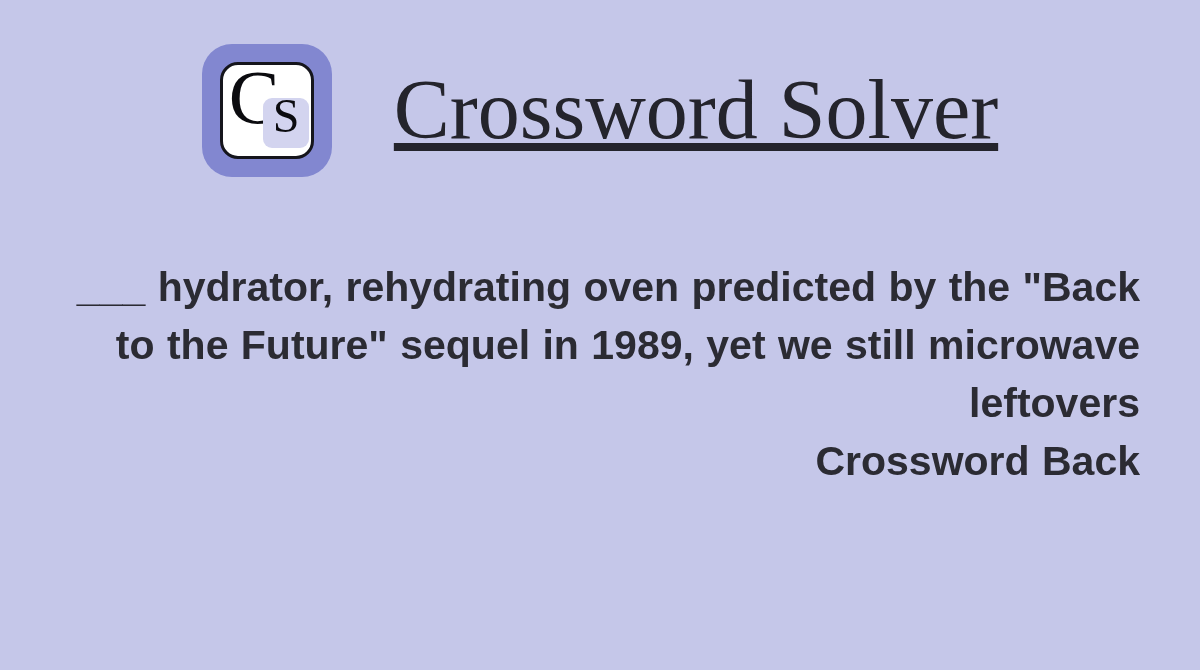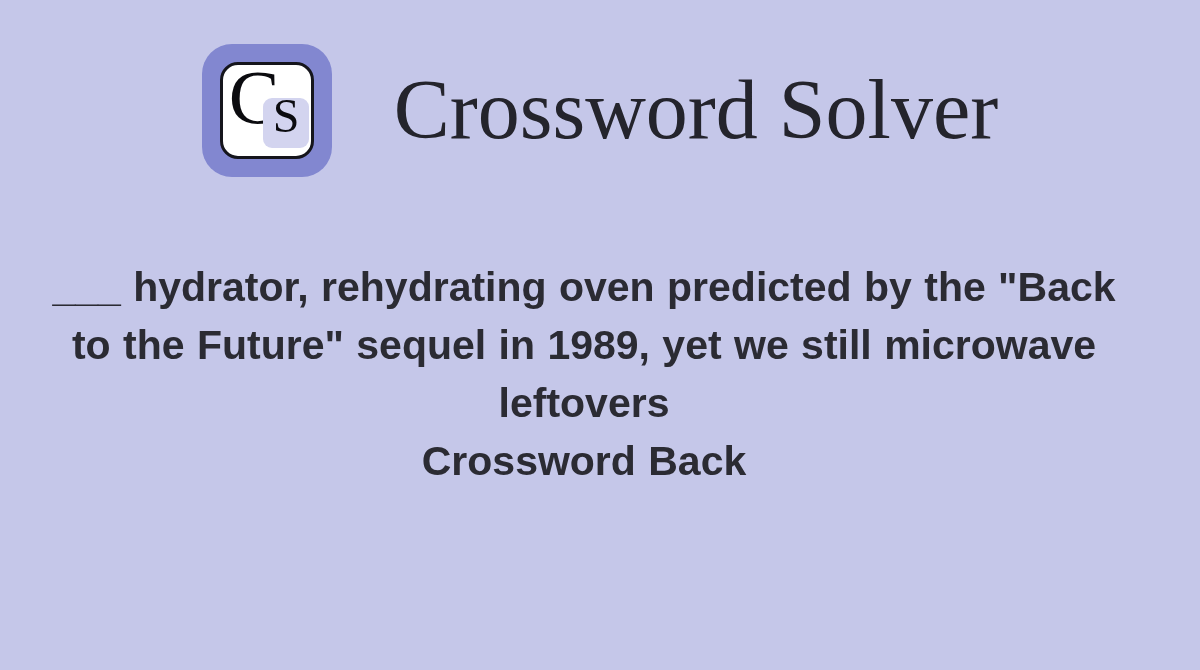--- a/index.html
+++ b/index.html
@@ -82,29 +82,30 @@
     color: #0b0b0f;
   }
   .brand-title {
     font-family: "Liberation Serif", serif;
     font-size: 84px;
     line-height: 1;
     color: #24242c;
     white-space: nowrap;
     letter-spacing: 0px;
     flex: 0 0 auto;
+    text-decoration: underline;
   }
 
   
   .clue-block {
     position: absolute;
-    left: 44px;
+    left: 60px;
     top: 258px;
     width: 1080px;
-    text-align: center;
+    text-align: right;
   }
   .clue-title {
     font-family: "Liberation Sans", sans-serif;
     font-weight: bold;
     font-size: 41px;
     line-height: 58px;
     color: #2b2b33;
     margin: 0;
     word-spacing: 1px;
   }

